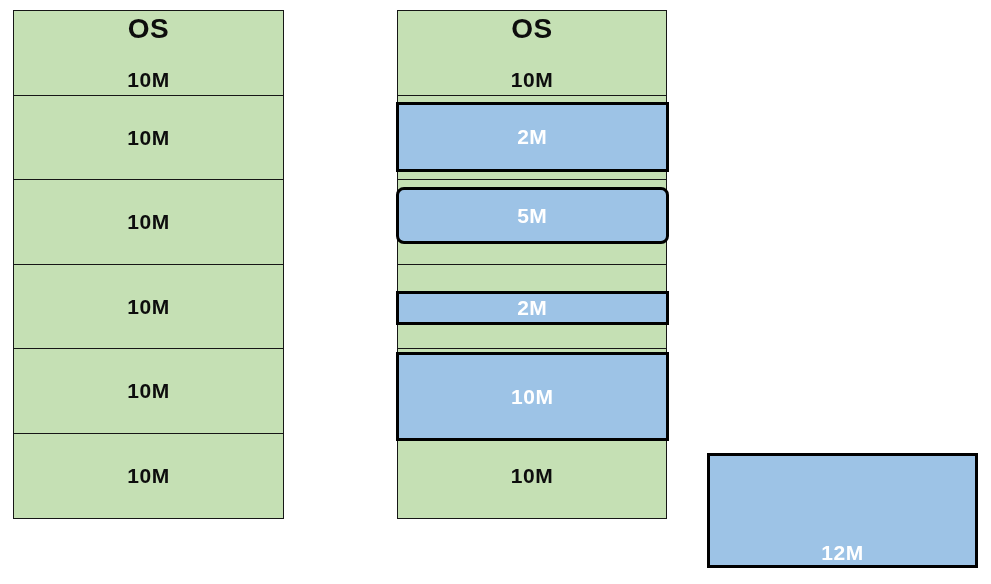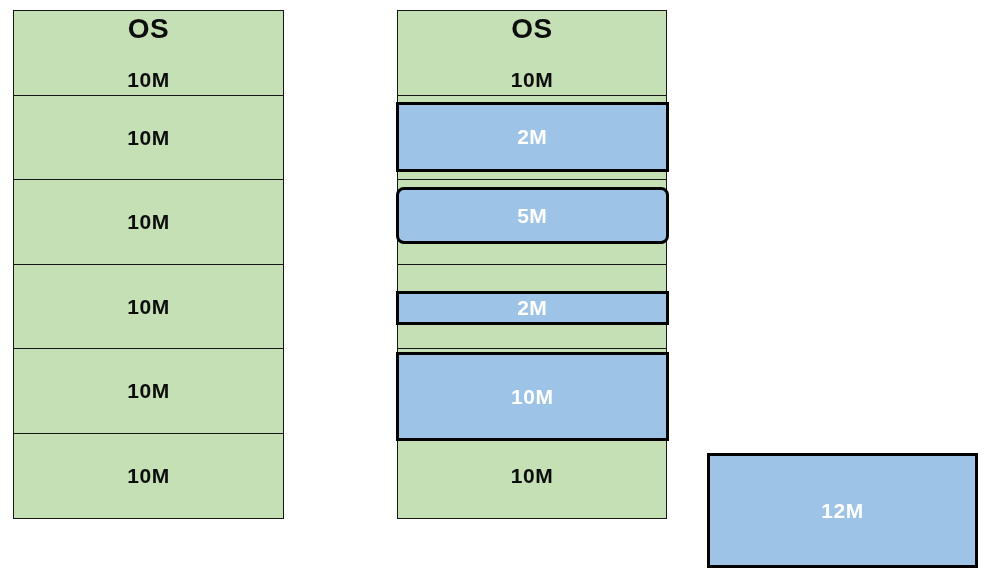--- a/index.html
+++ b/index.html
@@ -65,21 +65,21 @@
   .proc-10m { top: 342px; height: 89px; }
   .waiting-block {
     position: absolute;
     left: 707px;
     top: 453px;
     width: 271px;
     height: 115px;
     background: #9dc3e6;
     border: 3px solid #000000;
     display: flex;
-    align-items: center;
+    align-items: flex-end;
     justify-content: center;
   }
 </style>
 </head>
 <body>
 
 <div class="canvas">
 
   <div class="mem-column col-left">
     <div class="partition">

